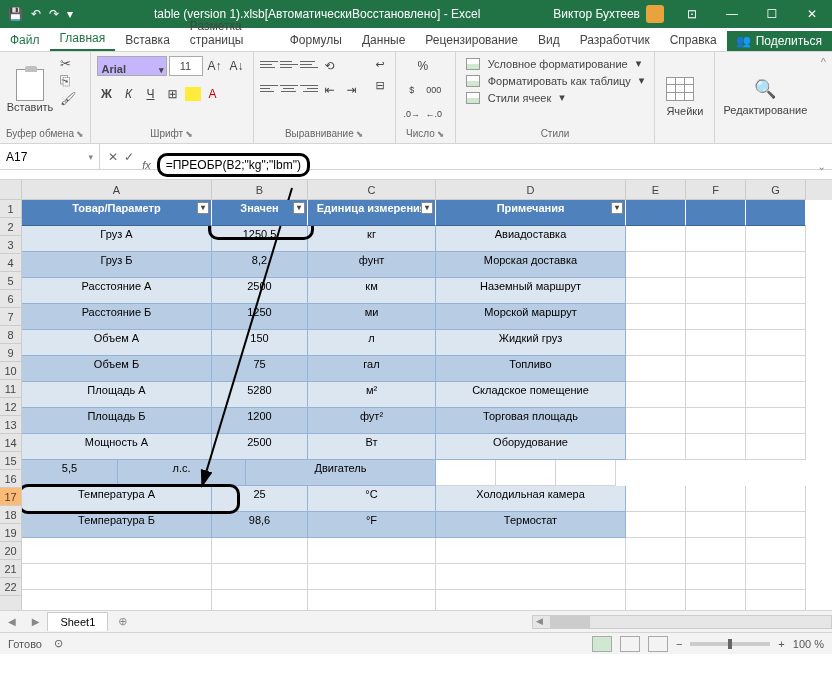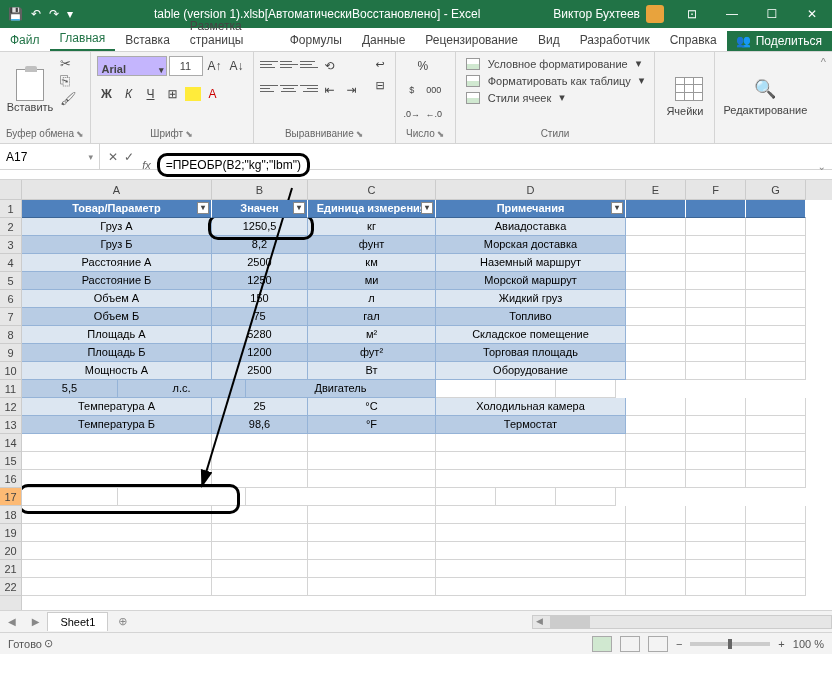--- a/index.html
+++ b/index.html
@@ -86,21 +86,21 @@
 .grid-main { flex: 1; overflow: hidden; }
 .col-headers { display: flex; height: 20px; background: #e6e6e6; }
 .col-headers .ch { border-right: 1px solid #ccc; border-bottom: 1px solid #ccc; text-align: center; font-size: 11px; line-height: 20px; color: #444; }
 .ch-A { width: 190px; }
 .ch-B { width: 96px; }
 .ch-C { width: 128px; }
 .ch-D { width: 190px; }
 .ch-E, .ch-F, .ch-G { width: 60px; }
 
 .grid-body { position: relative; }
-.grid-row { display: flex; height: 18px; }
+.grid-row { display: flex; height: 26px; }
 .grid-row .cell { border-right: 1px solid #d4d4d4; border-bottom: 1px solid #d4d4d4; font-size: 11px; line-height: 17px; padding: 0 4px; overflow: hidden; white-space: nowrap; }
 .cell.cA { width: 190px; text-align: center; }
 .cell.cB { width: 96px; text-align: center; }
 .cell.cC { width: 128px; text-align: center; }
 .cell.cD { width: 190px; text-align: center; }
 .cell.cE, .cell.cF, .cell.cG { width: 60px; }
 
 .hdr-row .cell { background: #4f81bd; color: #fff; font-weight: bold; border-right: 1px solid #fff; border-bottom: 1px solid #3b6596; position: relative; }
 .hdr-row .cell .filter { position: absolute; right: 2px; top: 2px; width: 12px; height: 12px; background: #fff; border: 1px solid #888; font-size: 8px; text-align: center; line-height: 10px; color: #444; }
 
@@ -117,21 +117,21 @@
 
 .sheet-tabs { height: 22px; background: #f3f3f3; border-top: 1px solid #d4d4d4; display: flex; align-items: center; font-size: 11px; }
 .sheet-tabs .nav { padding: 0 8px; color: #888; cursor: pointer; font-size: 10px; }
 .sheet-tabs .tab { background: #fff; border: 1px solid #ccc; border-bottom: none; padding: 3px 12px; cursor: pointer; }
 .sheet-tabs .add { padding: 0 10px; color: #888; cursor: pointer; }
 .sheet-tabs .scrollbar { margin-left: auto; width: 300px; height: 14px; background: #e6e6e6; border: 1px solid #ccc; display: flex; }
 .sheet-tabs .scrollbar .thumb { width: 40px; background: #ccc; margin-left: 4px; }
 
 
 .statusbar { height: 22px; background: #f3f3f3; border-top: 1px solid #d4d4d4; display: flex; align-items: center; font-size: 11px; color: #555; padding: 0 8px; }
-.statusbar .status-left { display: flex; gap: 2px; align-items: center; }
+.statusbar .status-left { display: flex; gap: 12px; align-items: center; }
 .statusbar .status-right { margin-left: auto; display: flex; gap: 8px; align-items: center; }
 .view-btn { width: 20px; height: 16px; border: 1px solid #aaa; cursor: pointer; }
 .view-btn.active { background: #d0e8d0; }
 .zoom-slider { width: 80px; height: 4px; background: #ccc; position: relative; }
 .zoom-slider .handle { position: absolute; left: 38px; top: -3px; width: 4px; height: 10px; background: #666; }
 </style>
 </head>
 <body>
 
 <div class="titlebar">
@@ -313,21 +313,21 @@
             <span>▾</span>
           </div>
       </div>
     </div>
     <div class="ribbon-group-label">
         <span>Стили</span>
       </div>
   </div>
 
   <div class="ribbon-group cells-group">
-    <div class="ribbon-group-content" style="flex-direction:column;align-items:flex-end;justify-content:center;">
+    <div class="ribbon-group-content" style="flex-direction:column;align-items:flex-start;justify-content:center;">
       <div class="cells-icon"></div>
       <span>Ячейки</span>
     </div>
     <div class="ribbon-group-label"></div>
   </div>
 
   <div class="ribbon-group edit-group" style="border-right:none;width:100px;">
     <div class="ribbon-group-content" style="flex-direction:column;align-items:center;justify-content:center;">
       <span style="font-size:18px;">🔍</span>
       <span>Редактирование</span>

